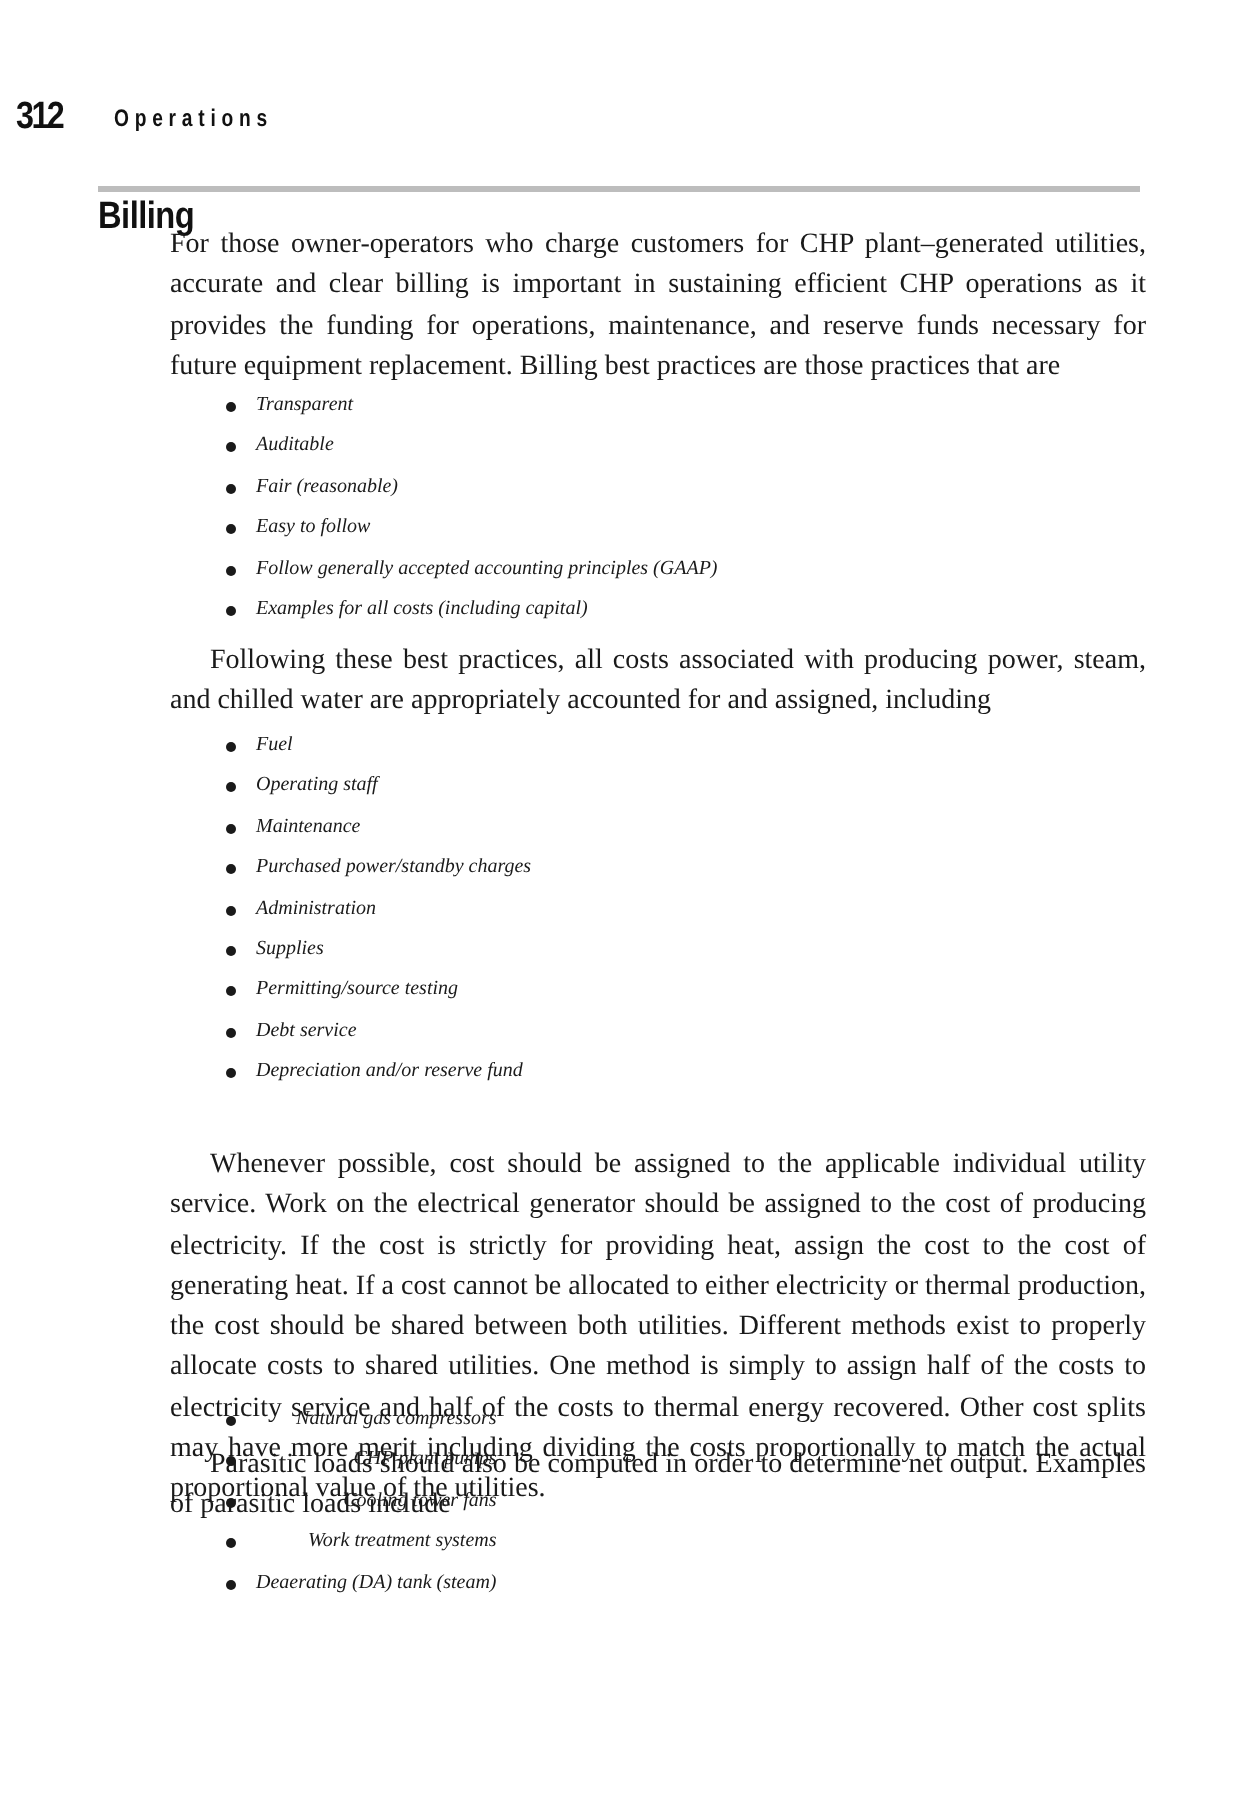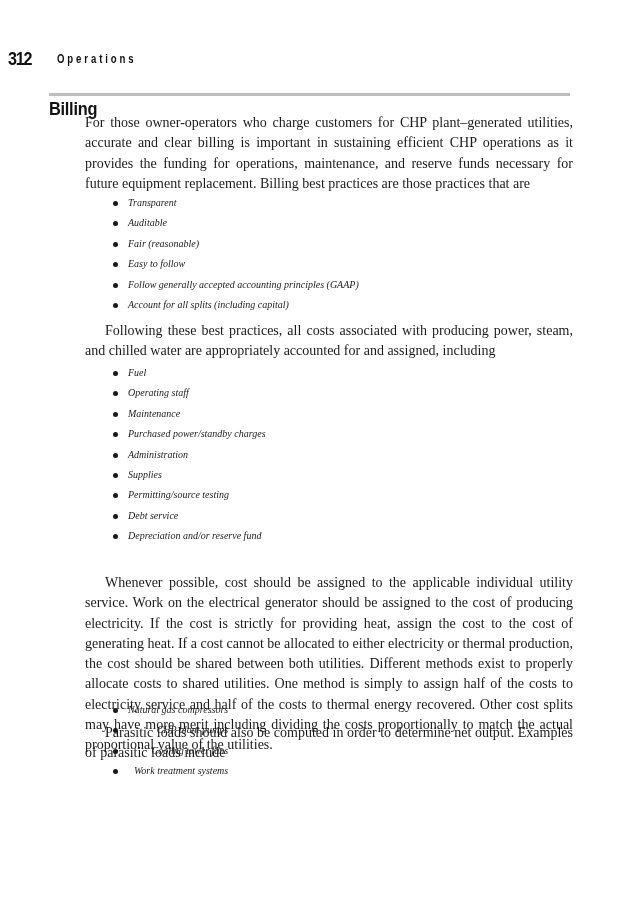--- a/index.html
+++ b/index.html
@@ -41,21 +41,21 @@
 <div class="section-title">Billing</div>
 
 <p class="body-text no-indent" style="top:113px; margin:0;">For those owner-operators who charge customers for CHP plant–generated utilities, accurate and clear billing is important in sustaining efficient CHP operations as it provides the funding for operations, maintenance, and reserve funds necessary for future equipment replacement. Billing best practices are those practices that are</p>
 
 <ul class="bullets" style="top:193px;">
   <li><span class="dot"></span><span>Transparent</span></li>
   <li><span class="dot"></span><span>Auditable</span></li>
   <li><span class="dot"></span><span>Fair (reasonable)</span></li>
   <li><span class="dot"></span><span>Easy to follow</span></li>
   <li><span class="dot"></span><span>Follow generally accepted accounting principles (GAAP)</span></li>
-  <li><span class="dot"></span><span>Account for all splits (including capital)</span></li>
+  <li><span class="dot"></span><span>Examples for all costs (including capital)</span></li>
 </ul>
 
 <p class="body-text indent" style="top:321px; margin:0;">Following these best practices, all costs associated with producing power, steam, and chilled water are appropriately accounted for and assigned, including</p>
 
 <ul class="bullets" style="top:363px;">
   <li><span class="dot"></span><span>Fuel</span></li>
   <li><span class="dot"></span><span>Operating staff</span></li>
   <li><span class="dot"></span><span>Maintenance</span></li>
   <li><span class="dot"></span><span>Purchased power/standby charges</span></li>
   <li><span class="dot"></span><span>Administration</span></li>
@@ -66,13 +66,14 @@
 </ul>
 
 <p class="body-text indent" style="top:573px; margin:0;">Whenever possible, cost should be assigned to the applicable individual utility service. Work on the electrical generator should be assigned to the cost of producing electricity. If the cost is strictly for providing heat, assign the cost to the cost of generating heat. If a cost cannot be allocated to either electricity or thermal production, the cost should be shared between both utilities. Different methods exist to properly allocate costs to shared utilities. One method is simply to assign half of the costs to electricity service and half of the costs to thermal energy recovered. Other cost splits may have more merit including dividing the costs proportionally to match the actual proportional value of the utilities.</p>
 <p class="body-text indent" style="top:723px; margin:0;">Parasitic loads should also be computed in order to determine net output. Examples of parasitic loads include</p>
 
 <ul class="bullets" style="top:700px;text-align:right;">
   <li><span class="dot"></span><span>Natural gas compressors</span></li>
   <li><span class="dot"></span><span>CHP plant pumps</span></li>
   <li><span class="dot"></span><span>Cooling tower fans</span></li>
   <li><span class="dot"></span><span>Work treatment systems</span></li>
+  <li><span class="dot"></span><span>Deaerating (DA) tank (steam)</span></li>
 </ul>
 
 </body></html>

